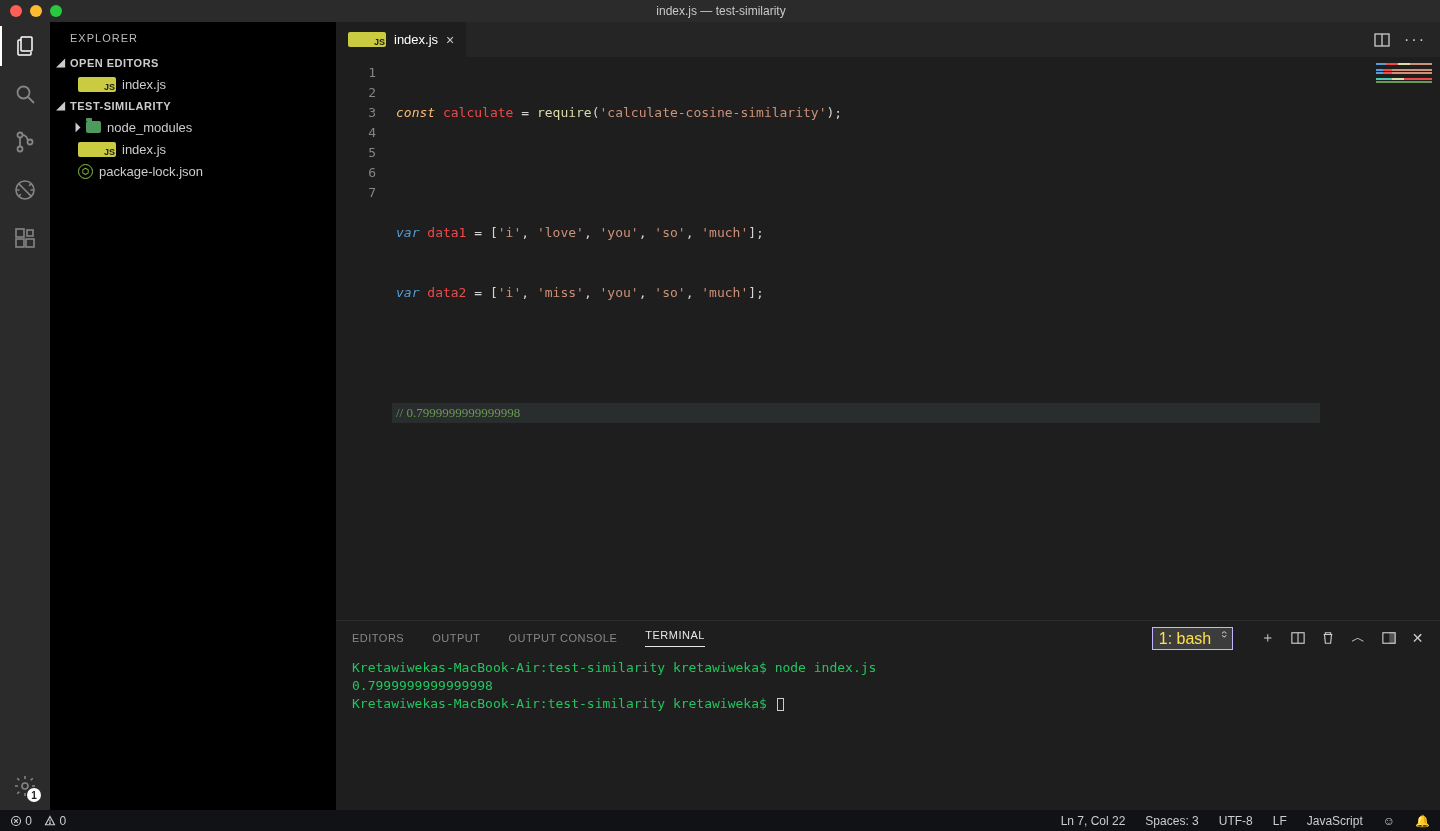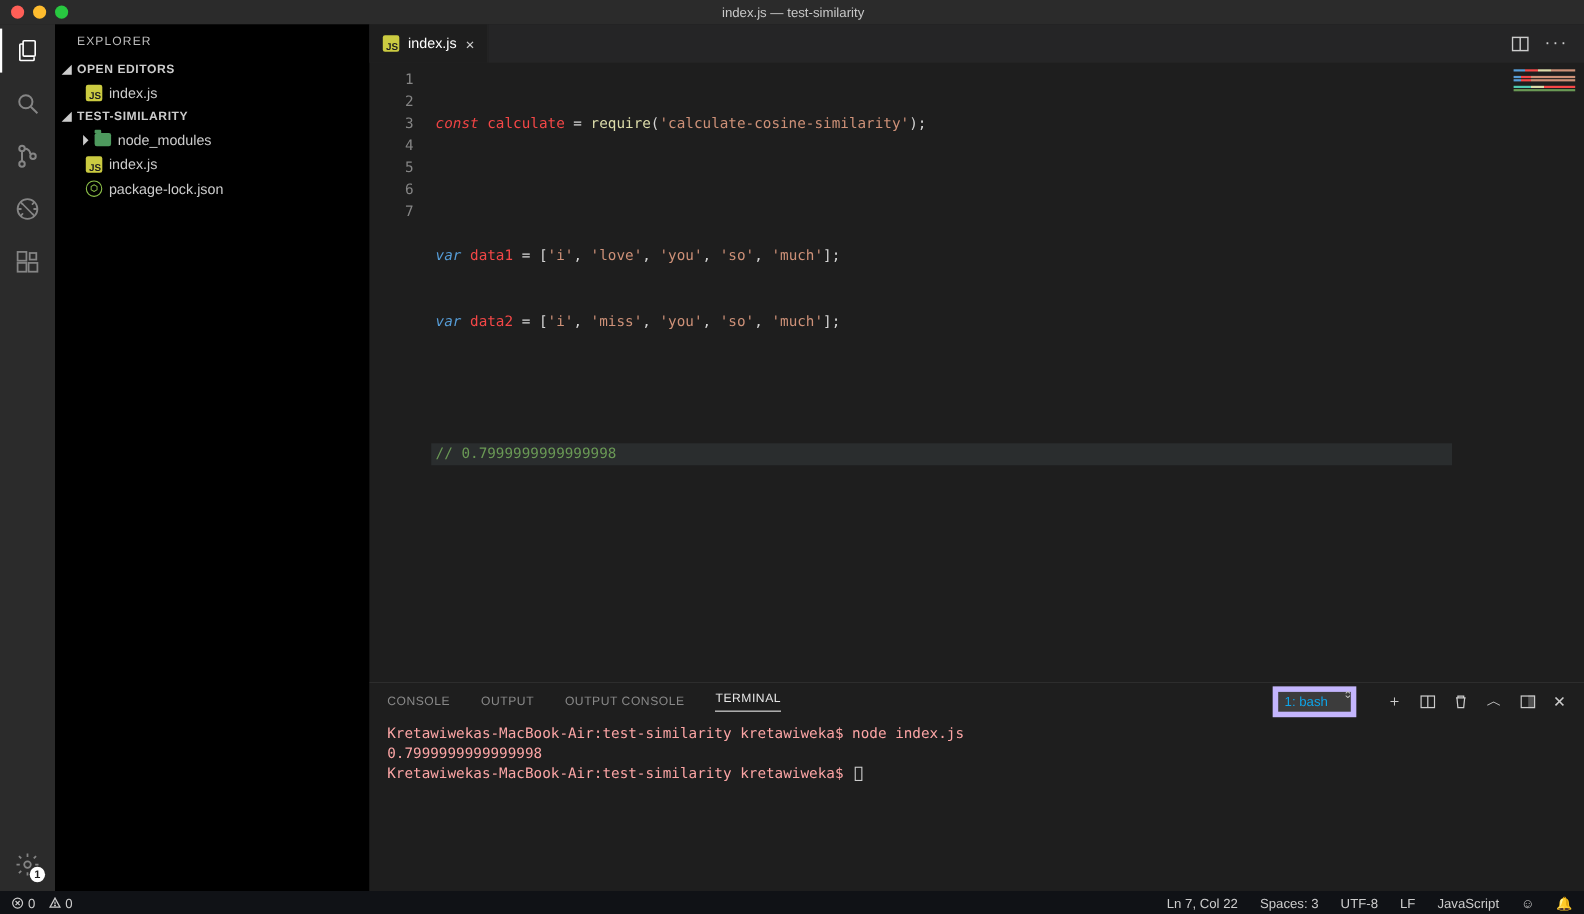--- a/index.html
+++ b/index.html
@@ -35,56 +35,56 @@
 .editor-area { flex:1; display:flex; flex-direction:column; background:#1e1e1e; min-width:0; }
 .tabs-row { height:35px; background:#252526; display:flex; align-items:stretch; }
 .tab { display:flex; align-items:center; gap:8px; padding:0 12px; background:#1e1e1e; color:#fff; font-size:13px; border-right:1px solid #252526; }
 .tab .close { color:#ccc; font-size:14px; cursor:pointer; }
 .tabs-actions { margin-left:auto; display:flex; align-items:center; gap:14px; padding-right:14px; color:#ccc; }
 
 .editor-body { flex:1; display:flex; position:relative; min-height:0; }
 .gutter { width:56px; text-align:right; padding:6px 16px 0 0; color:#858585; font-size:13px; line-height:20px; }
 .code { flex:1; padding:6px 0 0 0; font-size:13px; line-height:20px; white-space:pre; color:#d4d4d4; }
 .code .ln { height:20px; padding-left:4px; }
-.code .ln.current { background:#2a2d2e; }
-
-
-.k-const{color:#ef4444; font-style:italic;} .k-var{color:#569cd6; font-style:italic;}
+.code .ln.current { background:#2a2d2e;font-family:Liberation Serif, serif; }
+
+
+.k-const{color:#fdba74; font-style:italic;} .k-var{color:#569cd6; font-style:italic;}
 .fn{color:#dcdcaa;} .v-red{color:#f44747;}
 .str{color:#ce9178;} .pun{color:#d4d4d4;} .obj{color:#4ec9b0; font-style:italic;}
 .cmt{color:#6a9955;}
 
 .minimap { width:120px; position:relative; }
 .minimap-blob { position:absolute; top:6px; right:8px; width:56px; height:18px; }
 .minimap-blob span { display:block; height:2px; margin-bottom:1px; }
 .mb1{background:linear-gradient(90deg,#569cd6 0 18%,#f44747 18% 40%,#dcdcaa 40% 60%,#ce9178 60% 100%);}
 .mb2{background:linear-gradient(90deg,#569cd6 0 12%,#f44747 12% 28%,#ce9178 28% 100%);}
 .mb3{background:linear-gradient(90deg,#4ec9b0 0 28%,#dcdcaa 28% 50%,#f44747 50% 100%);}
 .mb4{background:#6a9955;}
 
 
 .panel { height:190px; border-top:1px solid #2d2d2d; display:flex; flex-direction:column; background:#1e1e1e; }
 .panel-tabs { display:flex; align-items:center; height:34px; padding:0 16px; gap:28px; font-size:11px; letter-spacing:.5px; color:#888; }
 .panel-tabs .pt { cursor:pointer; }
 .panel-tabs .pt.active { color:#e7e7e7; border-bottom:1px solid #e7e7e7; padding-bottom:5px; }
 .panel-tabs .spacer { flex:1; }
-.term-select { background:#3c3c3c; color:#0ea5e9; border:5px solid #c4b5fd; font-size:12px; padding:2px 20px 2px 6px; appearance:none; }
+.term-select { background:#3c3c3c; color:#fde047; border:1px solid #c4b5fd; font-size:16px; padding:2px 20px 2px 6px; appearance:none; }
 .sel-wrap { position:relative; }
 .sel-wrap::after { content:"‹›"; position:absolute; right:4px; top:2px; transform:rotate(90deg); font-size:10px; color:#ccc; pointer-events:none; }
 .panel-actions { display:flex; align-items:center; gap:16px; color:#ccc; font-size:14px; }
-.terminal { flex:1; padding:4px 16px; font-size:13px; line-height:18px; color:#fca5a5; }
+.terminal { flex:1; padding:4px 16px; font-size:13px; line-height:18px; color:#22c55e; }
 .term-line { white-space:pre; }
 .cursor-block { display:inline-block; width:7px; height:13px; border:1px solid #ccc; vertical-align:middle; margin-left:2px; }
 
 
 .statusbar { height:21px; background:#101216; color:#ccc; display:flex; align-items:center; font-size:12px; padding:0 10px; gap:12px; }
 .statusbar .sb-right { margin-left:auto; display:flex; align-items:center; gap:20px; }
 
 
-.icon-js { width:15px; height:15px; background:#cbcb41; color:#1e1e1e; font-size:9px; font-weight:700; display:flex; align-items:flex-end; justify-content:flex-end; padding:0 1px 0 0; border-radius:2px; }
+.icon-js { width:38px; height:15px; background:#cbcb41; color:#1e1e1e; font-size:9px; font-weight:700; display:flex; align-items:flex-end; justify-content:flex-end; padding:0 1px 0 0; border-radius:2px; }
 .icon-folder { width:15px; height:12px; background:#4e9a5e; border-radius:2px; position:relative; }
 .icon-folder::before { content:""; position:absolute; top:-3px; left:0; width:6px; height:3px; background:#4e9a5e; border-radius:1px 1px 0 0; }
 .icon-npm { width:15px; height:15px; border:1px solid #8dc149; border-radius:50%; display:flex; align-items:center; justify-content:center; color:#8dc149; font-size:8px; font-weight:700; }
 
 svg { display:block; }
 </style>
 </head>
 <body>
 
 <div class="titlebar">
@@ -222,21 +222,21 @@
             <span class="mb2"></span>
             <span style="background:transparent;height:2px;margin-bottom:1px;display:block;"></span>
           <span class="mb3"></span>
             <span class="mb4"></span>
         </div>
       </div>
     </div>
 
     <div class="panel">
       <div class="panel-tabs">
-        <span class="pt">CONSOLE</span>
+        <span class="pt">EDITORS</span>
         <span class="pt">OUTPUT</span>
         <span class="pt">OUTPUT CONSOLE</span>
         <span class="pt active">TERMINAL</span>
         <span class="spacer"></span>
         <span class="sel-wrap"><select class="term-select"><option>1: bash</option></select></span>
         <div class="panel-actions">
           <span>＋</span>
           <span>
               <svg width="14" height="14" viewBox="0 0 16 16" fill="none" stroke="currentColor" stroke-width="1.3">
                 <rect x="1" y="2" width="14" height="12"></rect>

